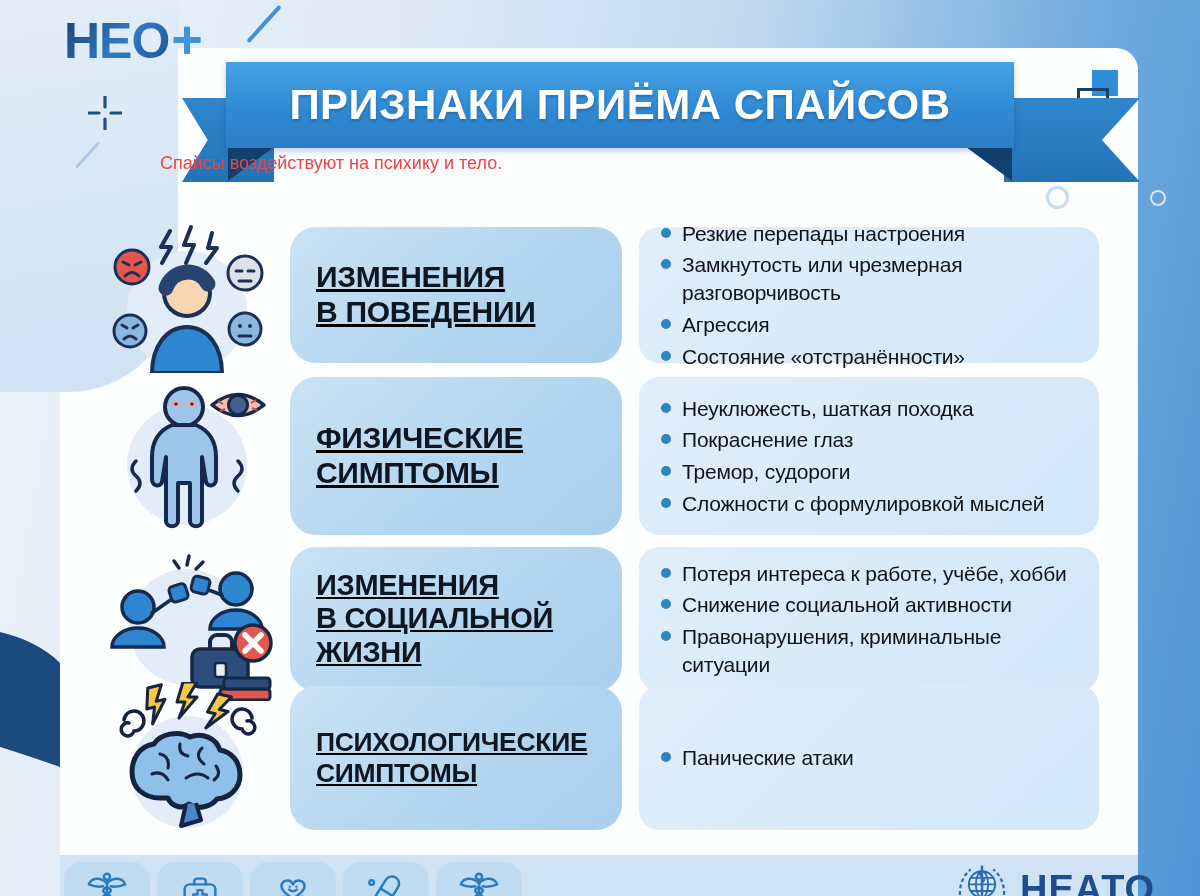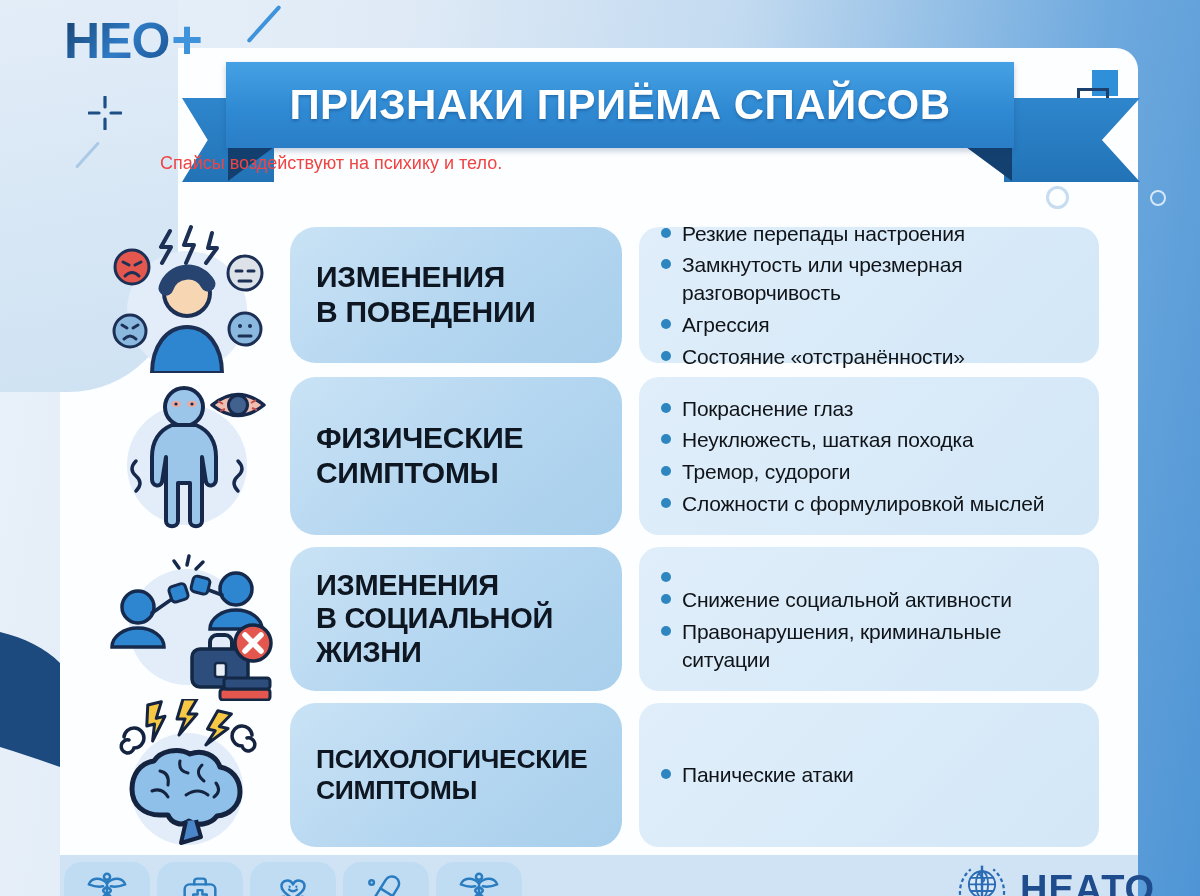--- a/index.html
+++ b/index.html
@@ -43,25 +43,25 @@
   .sq-fill{left:1092px;top:70px;width:26px;height:26px;background:#2f8fd9;z-index:2;}
   .sq-line{left:1077px;top:88px;width:26px;height:26px;border:3px solid #1d3f6e;z-index:3;background:transparent;}
   .dot-fill{left:1092px;top:165px;width:15px;height:15px;border-radius:50%;background:#9ec9ec;z-index:2;}
   .circ-line{left:1046px;top:186px;width:17px;height:17px;border-radius:50%;border:3px solid #c6dcf0;z-index:2;}
   .circ-strip{left:1150px;top:190px;width:12px;height:12px;border-radius:50%;border:2px solid #d6e8f8;z-index:2;}
   
   .intro{left:160px;top:152px;width:920px;text-align:left;z-index:4;color:#ef4444;font-size:18px;line-height:1.26;}
   
   .row{left:0;width:1200px;z-index:3;}
   .row1{top:227px;height:136px;} .row2{top:377px;height:158px;}
-  .row3{top:547px;height:144px;} .row4{top:703px;height:144px;}
+  .row3{top:547px;height:144px;} .row4{top:686px;height:144px;}
   .row-icon{position:absolute;left:90px;top:-4px;}
   .pill{position:absolute;left:290px;top:0;height:100%;width:332px;border-radius:26px;
     background:linear-gradient(140deg,#c9e2f5 0%,#b4d6f0 55%,#a8cfec 100%);
-    display:flex;align-items:center;box-sizing:border-box;padding-left:26px;}
+    display:flex;align-items:center;box-sizing:border-box;padding-left:26px;text-decoration:underline;}
   .pill-title{font-weight:bold;color:#0e1621;font-size:30px;line-height:1.16;white-space:pre-line;letter-spacing:-.3px;}
   .row3 .pill-title{font-size:29px;}
   .row4 .pill-title{font-size:26.5px;}
   .panel{position:absolute;left:618px;top:0;height:100%;width:460px;border-radius:20px;
     background:linear-gradient(135deg,#e0eefa 0%,#d3e7f7 100%);box-sizing:border-box;margin-left:21px;}
   .bullets{margin:0;padding:8px 12px 8px 22px;list-style:none;height:100%;box-sizing:border-box;
     display:flex;flex-direction:column;justify-content:center;gap:4px;}
   .bullets li{display:flex;align-items:flex-start;gap:11px;font-size:21px;letter-spacing:-.2px;
     line-height:1.32;color:#101419;}
   .bdot{width:10px;height:10px;border-radius:50%;background:#2e86c1;flex:none;margin-top:8px;}
@@ -186,25 +186,25 @@
     </g>
   </svg>
   <div class="pill">
     <span class="pill-title">ФИЗИЧЕСКИЕ
 СИМПТОМЫ</span>
   </div>
   <div class="panel">
     <ul class="bullets">
       <li>
           <span class="bdot"></span>
+          <span>Неуклюжесть, шаткая походка</span>
+        </li>
+      <li>
+          <span class="bdot"></span>
           <span>Покраснение глаз</span>
-        </li>
-      <li>
-          <span class="bdot"></span>
-          <span>Неуклюжесть, шаткая походка</span>
         </li>
       <li>
           <span class="bdot"></span>
           <span>Тремор, судороги</span>
         </li>
       <li>
           <span class="bdot"></span>
           <span>Сложности с формулировкой мыслей</span>
         </li>
     </ul>
@@ -232,20 +232,21 @@
   </svg>
   <div class="pill">
     <span class="pill-title">ИЗМЕНЕНИЯ
 В СОЦИАЛЬНОЙ
 ЖИЗНИ</span>
   </div>
   <div class="panel">
     <ul class="bullets">
       <li>
           <span class="bdot"></span>
+          <span>Потеря интереса к работе, учёбе, хобби</span>
         </li>
       <li>
           <span class="bdot"></span>
           <span>Снижение социальной активности</span>
         </li>
       <li>
           <span class="bdot"></span>
           <span>Правонарушения, криминальные ситуации</span>
         </li>
     </ul>

